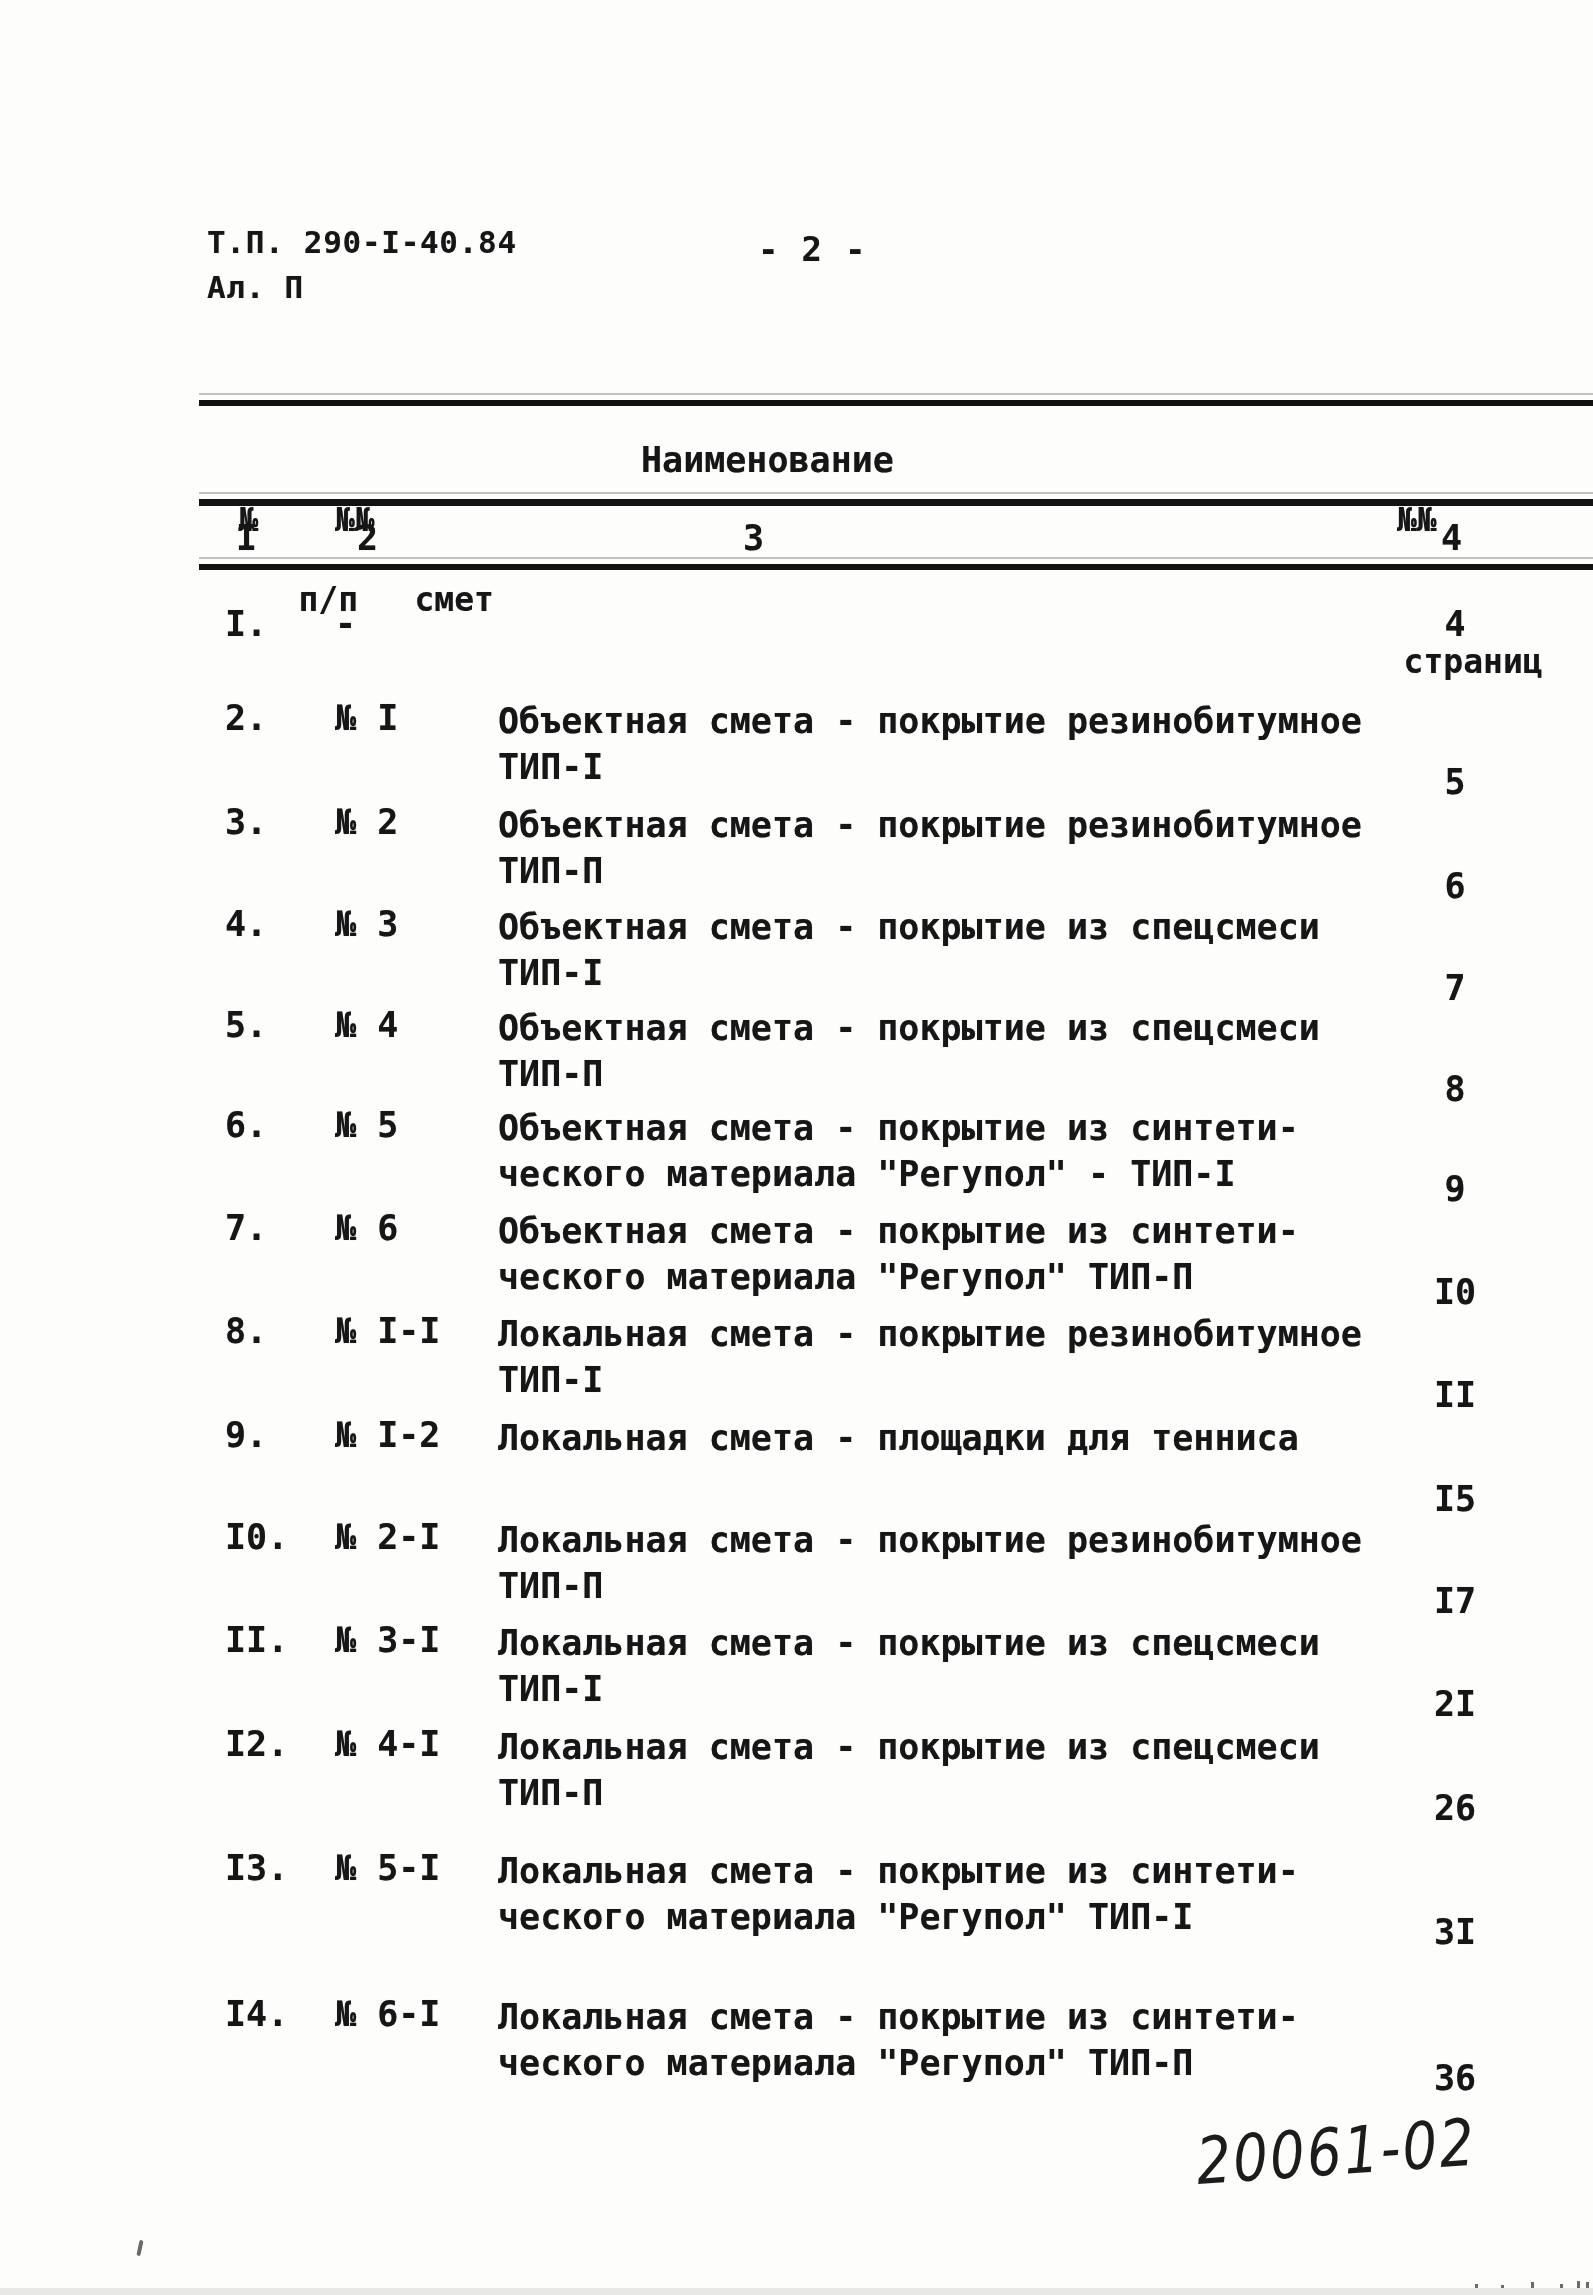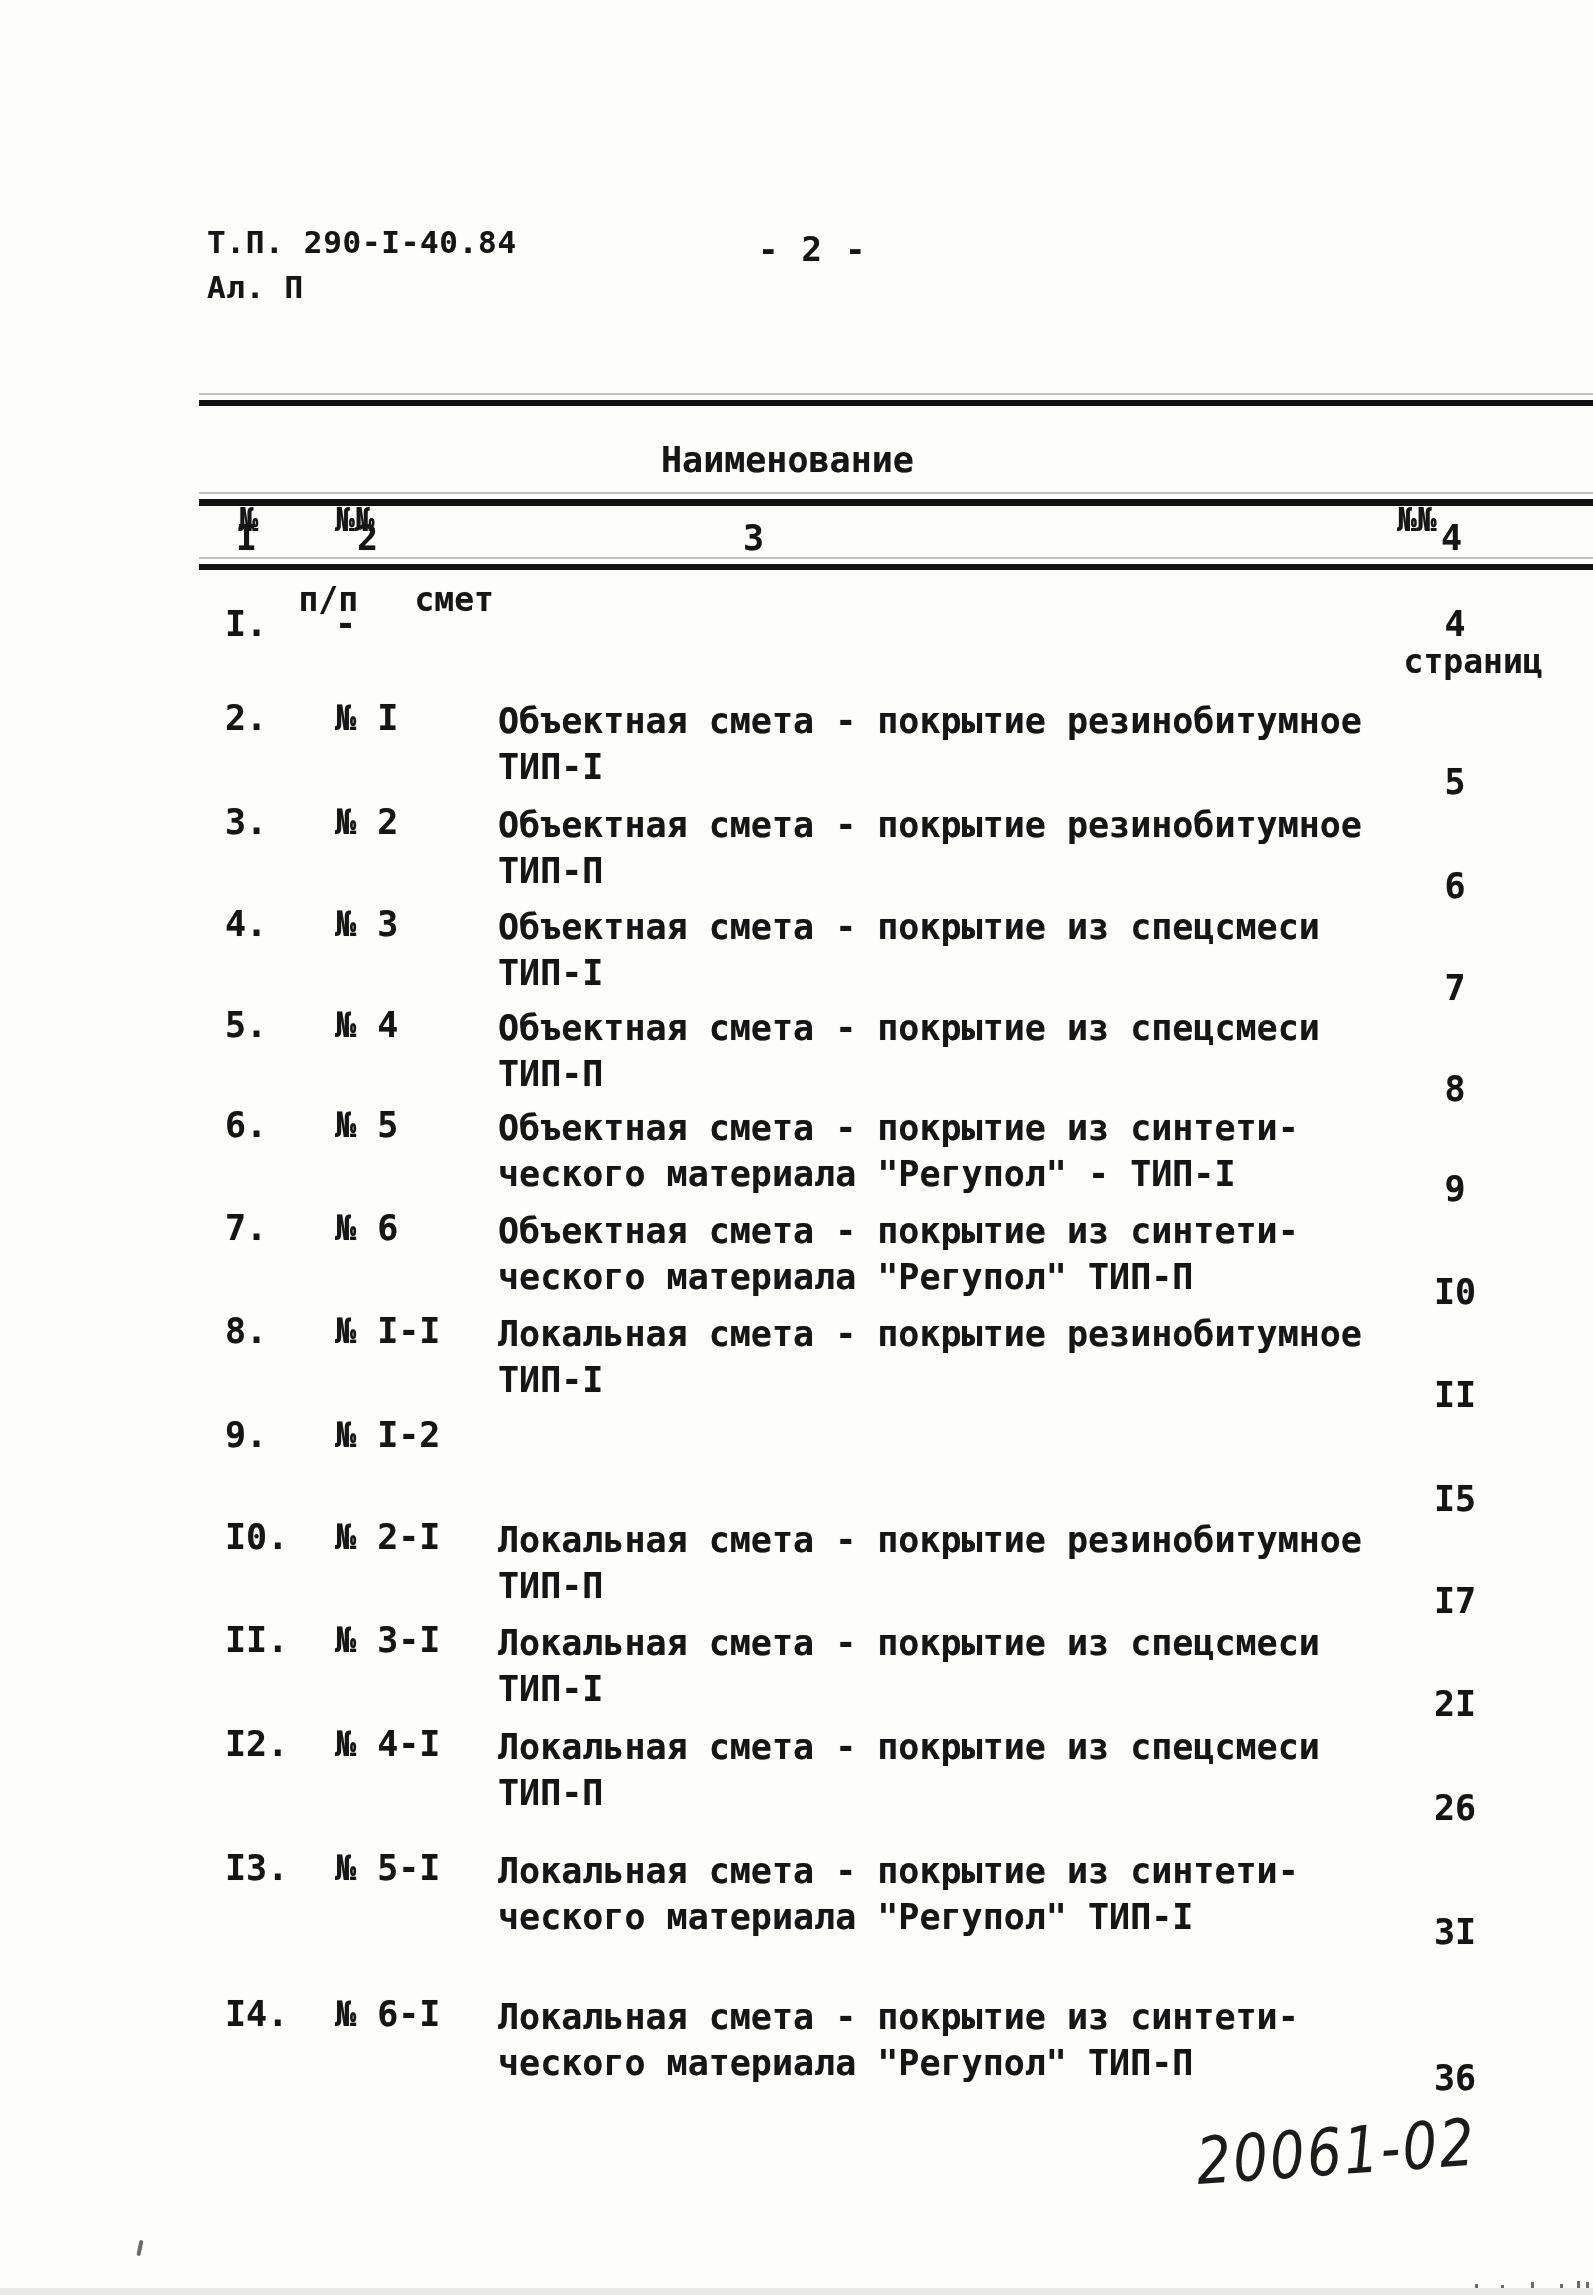--- a/index.html
+++ b/index.html
@@ -26,21 +26,21 @@
     background:rgba(20,20,20,.25);
   }
   .rule-top{top:400px;height:5.9px;}
   .rule-mid{top:499px;height:7.2px;}
   .rule-sub{top:564px;height:5.9px;}
   
   .th{font-size:33px;line-height:40px;white-space:pre;}
   .th-num{left:219px;top:420px;}
   .th-num .l1{display:block;padding-left:19.5px;}
   .th-est{left:335px;top:420px;}
-  .th-name{left:641px;top:440px;font-size:35px;margin-left:20px;}
+  .th-name{left:641px;top:440px;font-size:35px;}
   .th-pages{left:1388px;top:420px;}
   .th-pages .l1{display:block;padding-left:9px;}
   .th-pages .l2{display:block;padding-left:15.6px;margin-top:22px;}
   
   .col-idx{top:518px;font-size:35px;}
   .ci-1{left:236px;} .ci-2{left:357px;} .ci-3{left:743px;} .ci-4{left:1441px;}
   
   .toc-row{position:absolute;left:0;right:0;height:104px;font-size:35px;}
   .toc-row .num{position:absolute;left:225px;top:0;}
   .toc-row .est{position:absolute;left:335px;top:0;white-space:pre;}
@@ -146,21 +146,21 @@
   </div>
       <div class="toc-row two" style="top: 1311px;">
     <span class="num">8.</span>
     <span class="est">№ I-I</span>
     <div class="name"><div>Локальная смета - покрытие резинобитумное</div><div>ТИП-I</div></div>
     <span class="pg">II</span>
   </div>
       <div class="toc-row two" style="top: 1415px;">
     <span class="num">9.</span>
     <span class="est">№ I-2</span>
-    <div class="name"></div>
+    <div class="name"><div>Локальная смета - площадки для тенниса</div></div>
     <span class="pg">I5</span>
   </div>
       <div class="toc-row two" style="top: 1517px;">
     <span class="num">I0.</span>
     <span class="est">№ 2-I</span>
     <div class="name"><div>Локальная смета - покрытие резинобитумное</div><div>ТИП-П</div></div>
     <span class="pg">I7</span>
   </div>
       <div class="toc-row two" style="top: 1620px;">
     <span class="num">II.</span>

